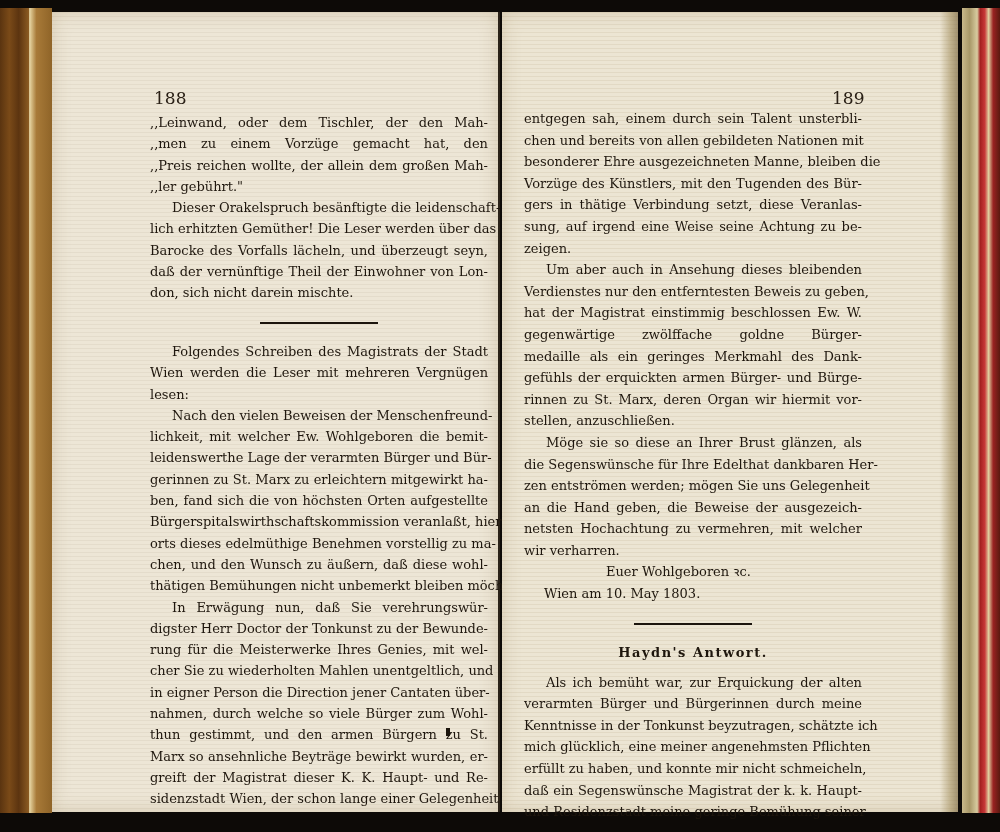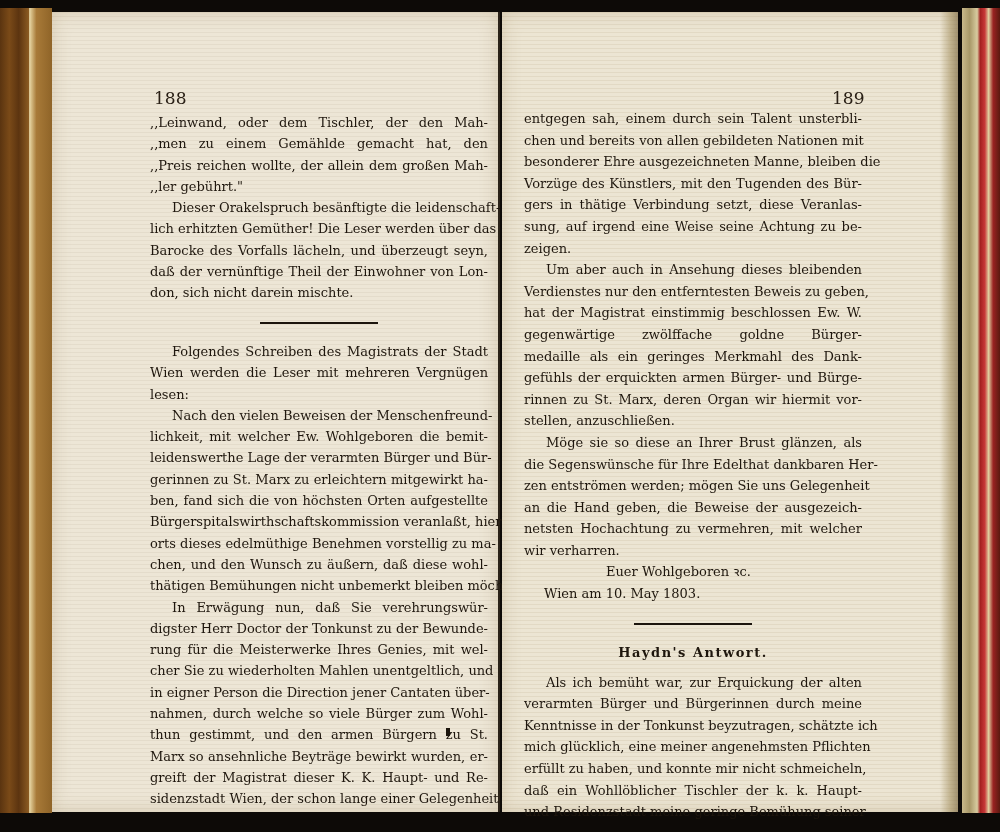--- a/index.html
+++ b/index.html
@@ -58,21 +58,21 @@
 </style>
 </head>
 <body>
 
 <div class="spine-left"></div>
 
 <div class="page left">
   <div class="pagenum">188</div>
   <div class="text">
     <span class="line">,,Leinwand, oder dem Tischler, der den Mah-</span>
-    <span class="line">,,men zu einem Gemählde gemacht hat, den</span>
+    <span class="line">,,men zu einem Vorzüge gemacht hat, den</span>
     <span class="line">,,Preis reichen wollte, der allein dem großen Mah-</span>
     <span class="line last">,,ler gebührt."</span>
     <span class="line indent">Dieser Orakelspruch besänftigte die leidenschaft-</span>
     <span class="line">lich erhitzten Gemüther! Die Leser werden über das</span>
     <span class="line">Barocke des Vorfalls lächeln, und überzeugt seyn,</span>
     <span class="line">daß der vernünftige Theil der Einwohner von Lon-</span>
     <span class="line last">don, sich nicht darein mischte.</span>
     <span class="blank"></span>
     <span class="rule"></span>
     <span class="blank"></span>
@@ -131,18 +131,18 @@
     <span class="blank"></span>
     <span class="rule"></span>
     <span class="blank"></span>
     <span class="line center heading">Haydn's Antwort.</span>
     <span class="blank"></span>
     <span class="line indent">Als ich bemüht war, zur Erquickung der alten</span>
     <span class="line">verarmten Bürger und Bürgerinnen durch meine</span>
     <span class="line">Kenntnisse in der Tonkunst beyzutragen, schätzte ich</span>
     <span class="line">mich glücklich, eine meiner angenehmsten Pflichten</span>
     <span class="line">erfüllt zu haben, und konnte mir nicht schmeicheln,</span>
-    <span class="line">daß ein Wohllöblicher Tischler der k. k. Haupt-</span>
+    <span class="line">daß ein Segenswünsche Magistrat der k. k. Haupt-</span>
     <span class="line">und Residenzstadt meine geringe Bemühung seiner</span>
   </div>
 </div>
 
 <div class="spine-right"></div>
 
 </body></html>

